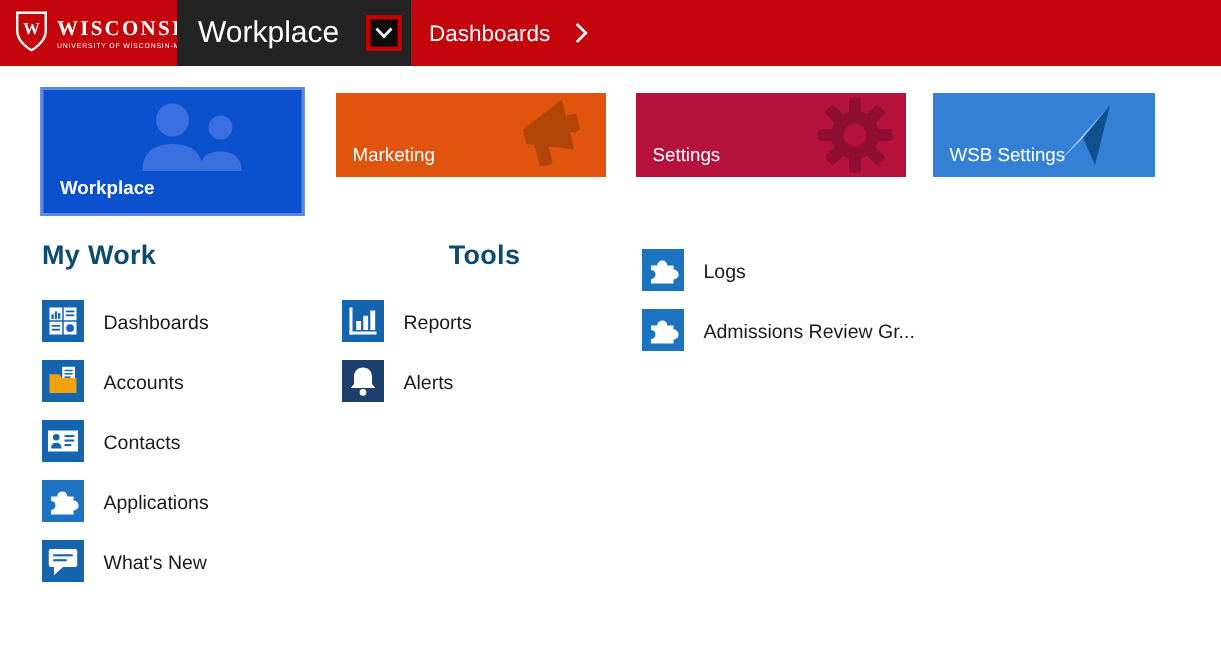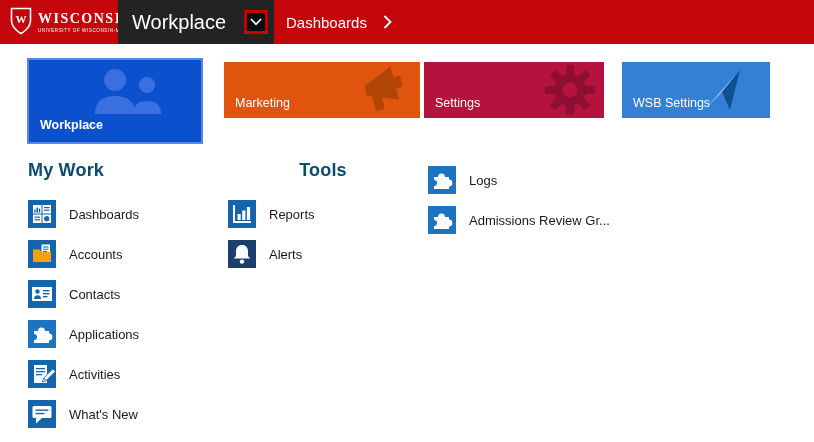--- a/index.html
+++ b/index.html
@@ -18,21 +18,21 @@
   .nav-caret{margin-left:auto;width:24px;height:24px;background:#0c0c0c;border:3px solid #c40000;
              display:flex;align-items:center;justify-content:center;box-sizing:border-box;cursor:pointer;padding:0;}
   .breadcrumb{position:absolute;left:286px;top:0;height:44px;display:flex;align-items:center;gap:16px;}
   .breadcrumb-label{color:#fff;font-size:15px;}
 
   
   .tile{position:absolute;box-sizing:border-box;cursor:pointer;overflow:hidden;}
   .tile-label{position:absolute;left:11px;bottom:8px;color:#fff;font-size:12.5px;}
   .tile-workplace{left:27px;top:58px;width:176px;height:86px;background:#0b50cd;border:2px solid #5d86e3;}
   .tile-workplace .tile-label{font-weight:bold;bottom:10px;}
-  .tile-marketing{left:224px;top:62px;width:196px;height:56px;background:#e0540e;}
+  .tile-marketing{left:224px;top:62px;width:180px;height:56px;background:#e0540e;}
   .tile-settings{left:424px;top:62px;width:180px;height:56px;background:#b5123e;}
   .tile-wsb{left:622px;top:62px;width:148px;height:56px;background:#3380d4;}
   .tile-icon{position:absolute;}
   .icon-people{left:52px;top:8px;}
   .icon-mega{right:10px;top:4px;}
   .icon-gear{right:8px;top:2px;}
   .icon-plane{right:26px;top:6px;}
 
   
   .menu{position:absolute;left:28px;top:160px;}
@@ -210,38 +210,20 @@
               <rect x="6" y="11" width="15" height="12"></rect>
               <circle cx="13.5" cy="11" r="3.4"></circle>
               <circle cx="21" cy="17" r="3.4"></circle>
             </g>
             <circle cx="6" cy="17" r="3" fill="#1c74c0"></circle>
           </svg>
         </span>
         <span class="item-label">Applications</span>
       </div>
 
-      <div class="item">
-        <span style="display:flex">
-          <svg width="28" height="28" viewBox="0 0 28 28">
-            <rect width="28" height="28" fill="#1565ae"></rect>
-            <rect x="6" y="5" width="13" height="18" fill="#fff"></rect>
-            <g fill="#1565ae">
-              <rect x="8" y="8" width="9" height="1.3"></rect>
-              <rect x="8" y="11" width="9" height="1.3"></rect>
-              <rect x="8" y="14" width="6" height="1.3"></rect>
-            </g>
-            <g transform="rotate(45 20 16)">
-              <rect x="18.4" y="7.5" width="3.6" height="13" fill="#fff" stroke="#1565ae" stroke-width="0.8"></rect>
-              <polygon points="18.4,20.5 22,20.5 20.2,24.3" fill="#fff" stroke="#1565ae" stroke-width="0.8"></polygon>
-            </g>
-          </svg>
-        </span>
-        <span class="item-label">Activities</span>
-      </div>
 
       <div class="item">
         <span style="display:flex">
           <svg width="28" height="28" viewBox="0 0 28 28">
             <rect width="28" height="28" fill="#1565ae"></rect>
             <g fill="#fff">
               <rect x="4.5" y="6" width="19" height="12" rx="1.5"></rect>
               <polygon points="8,18 8,23.5 14,18"></polygon>
             </g>
             <g fill="#1565ae">

